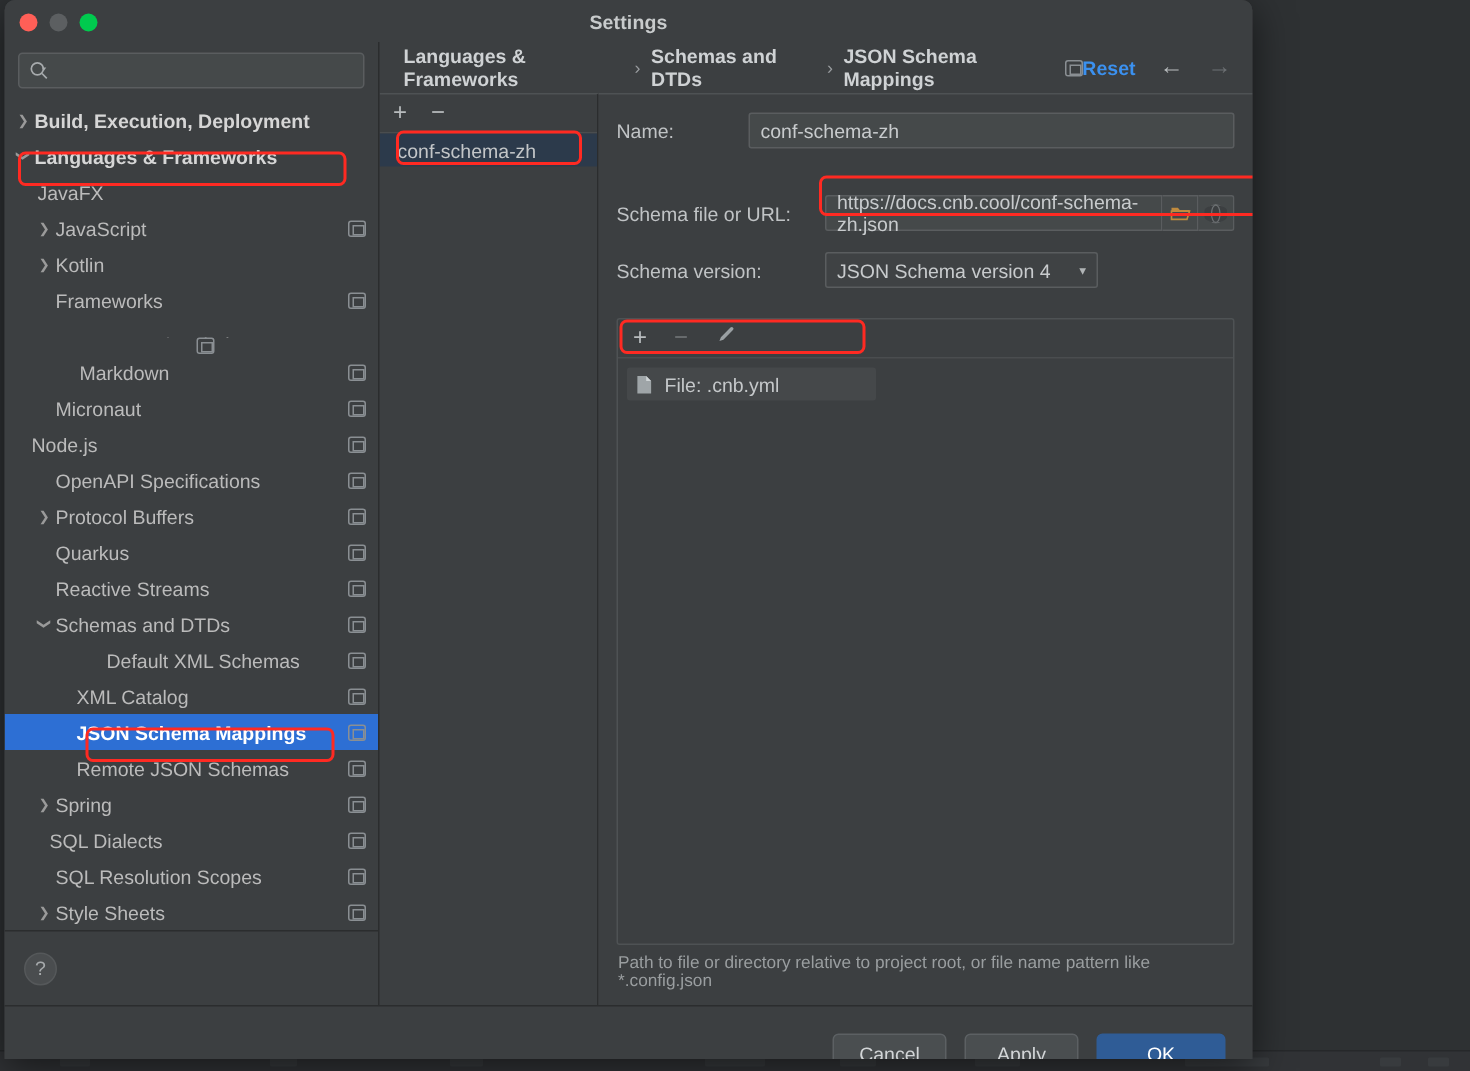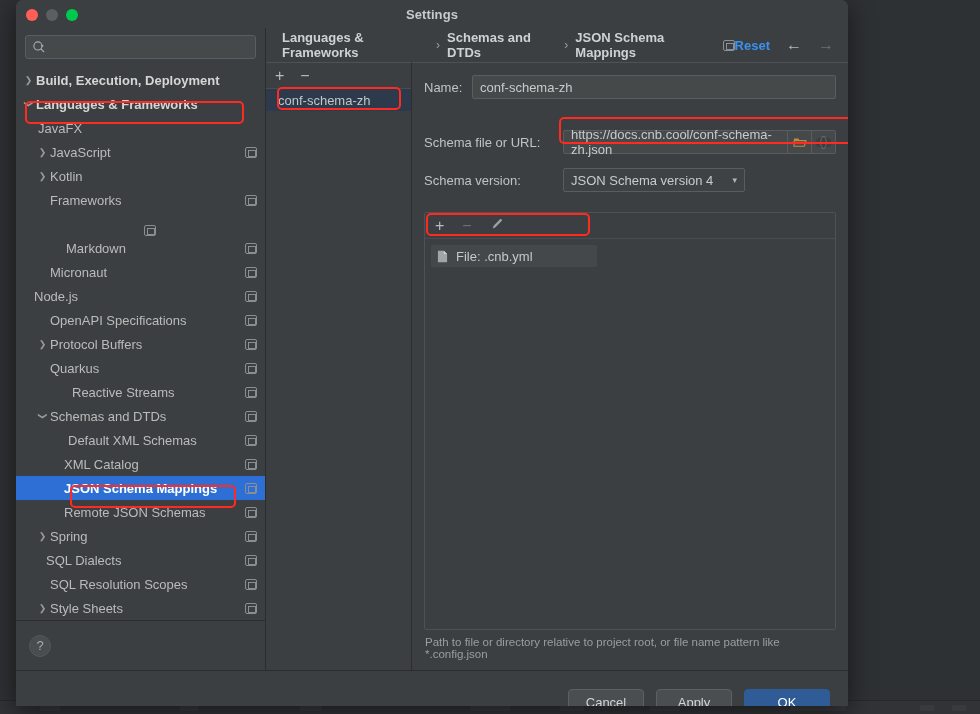--- a/index.html
+++ b/index.html
@@ -22,21 +22,21 @@
     background: #313336;
     border-top: 1px solid #26282a;
   }
   .bg-ghost {
     position: absolute; bottom: 3px; height: 6px; background: #3a3d40;
     border-radius: 1px; opacity: .85;
   }
 
   
   #dialog {
-    position: absolute; left: 16px; top: 0;
+    position: absolute; left: 3px; top: 0;
     width: 832px; height: 706px;
     background: #3c3f41;
     border-radius: 7px 7px 0 0;
     overflow: hidden;
     box-shadow: 0 6px 26px rgba(0,0,0,.55);
   }
 
   
   #titlebar {
     position: relative;
@@ -156,21 +156,21 @@
     border-top: 1px solid #4e5254;
     display: flex; flex-direction: column; position: relative;
   }
   .frow { display: flex; align-items: center; padding: 0 12px; }
   .flabel { font-size: 13px; color: #c0c3c5; }
   .field {
     background: #45494a; border: 1px solid #5a5d5f; border-radius: 2px;
     height: 24px; display: flex; align-items: center;
     padding: 0 7px; font-size: 13px; color: #c8cbcd;
   }
-  #name-row { margin-top: 12px; }
+  #name-row { margin-top: 12px; gap: 40px; }
   #name-label { width: 48px; }
   #name-field { flex: 1; }
 
   #url-row { margin-top: 31px; }
   #url-label { width: 139px; }
   #url-field-group { flex: 1; display: flex; }
   #url-field { flex: 1; border-radius: 2px 0 0 2px; }
   .icon-btn {
     width: 24px; height: 24px;
     background: #45494a; border: 1px solid #5a5d5f; border-left: none;
@@ -337,31 +337,31 @@
           <div class="tnode" style="padding-left: 20px;">
             <span class="arrow">❯</span>
             <span class="tlabel">Protocol Buffers</span>
             <span class="modicon"></span>
           </div>
           <div class="tnode" style="padding-left: 20px;">
             <span class="arrow">&nbsp;</span>
             <span class="tlabel">Quarkus</span>
             <span class="modicon"></span>
           </div>
-          <div class="tnode" style="padding-left: 20px; gap: 22px;">
+          <div class="tnode" style="padding-left: 20px;">
             <span class="arrow">&nbsp;</span>
             <span class="tlabel">Reactive Streams</span>
             <span class="modicon"></span>
           </div>
           <div class="tnode" style="padding-left: 20px;">
             <span class="arrow" style="transform: rotate(90deg);">❯</span>
             <span class="tlabel">Schemas and DTDs</span>
             <span class="modicon"></span>
           </div>
-          <div class="tnode" style="padding-left: 38px;">
+          <div class="tnode" style="padding-left: 54px;">
             <span class="arrow">&nbsp;</span>
             <span class="tlabel">Default XML Schemas</span>
             <span class="modicon"></span>
           </div>
           <div class="tnode" style="padding-left: 34px;">
             <span class="arrow">&nbsp;</span>
             <span class="tlabel">XML Catalog</span>
             <span class="modicon"></span>
           </div>
           <div class="tnode sel" style="padding-left: 34px;">

